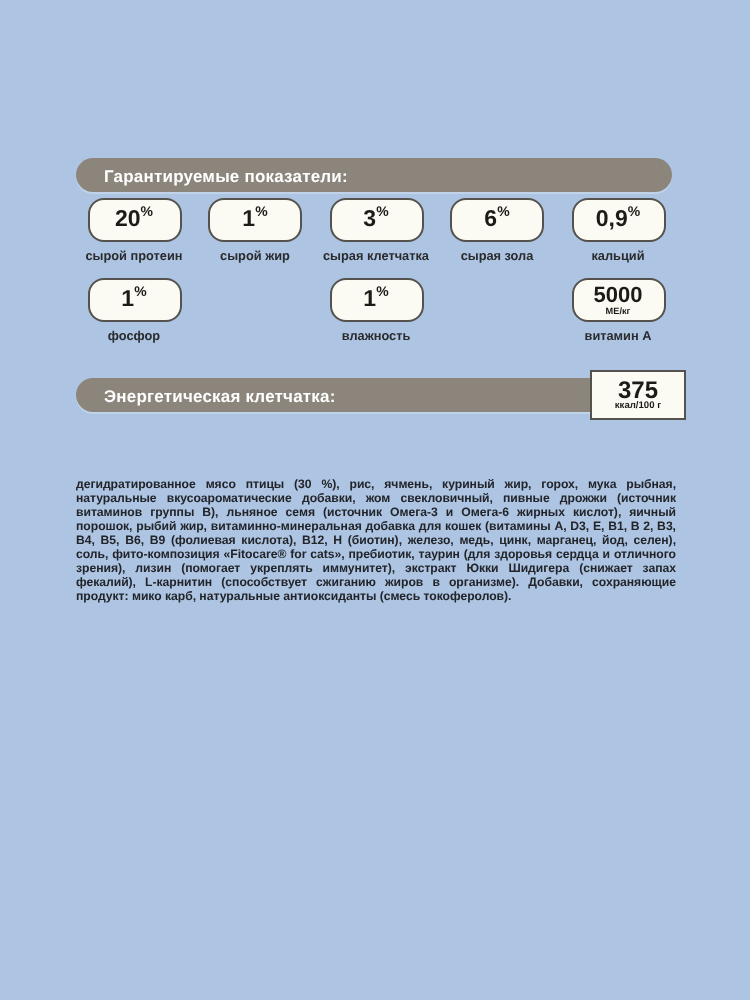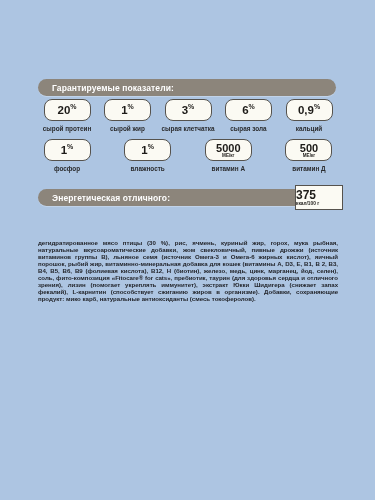--- a/index.html
+++ b/index.html
@@ -108,21 +108,21 @@
     position: absolute;
     left: 295px;
     top: 185px;
     width: 48px;
     height: 25px;
     background: #fbfaf3;
     border: 1.4px solid #55524d;
     border-radius: 0;
     display: flex;
     flex-direction: column;
-    align-items: flex-start;
+    align-items: center;
     justify-content: center;
     box-sizing: border-box;
   }
   #energy-badge .badge-value { font-size: 12px; line-height: 12px; }
   #energy-badge .badge-unit { font-size: 4.8px; }
 
   
   #ingredients-text {
     position: absolute;
     left: 38px;
@@ -201,33 +201,26 @@
     </div>
 
     <div class="nutrient">
       <div class="badge tall">
         <div class="badge-value">5000</div>
         <div class="badge-unit">МЕ/кг</div>
       </div>
       <div class="nutrient-label">витамин А</div>
     </div>
 
-    <div class="nutrient">
-      <div class="badge tall">
-        <div class="badge-value">500</div>
-        <div class="badge-unit">МЕ/кг</div>
-      </div>
-      <div class="nutrient-label">витамин Д</div>
-    </div>
 
 
   </div>
 
   <div class="bar" id="bar-energy">
-    <span class="bar-text">Энергетическая отличного:</span>
+    <span class="bar-text">Энергетическая клетчатка:</span>
   </div>
   <div id="energy-badge">
     <div class="badge-value">375</div>
     <div class="badge-unit">ккал/100 г</div>
   </div>
 
 
   <div id="ingredients-text">дегидратированное мясо птицы (30 %), рис, ячмень, куриный жир, горох, мука рыбная, натуральные вкусоароматические добавки, жом свекловичный, пивные дрожжи (источник витаминов группы В), льняное семя (источник Омега-3 и Омега-6 жирных кислот), яичный порошок, рыбий жир, витаминно-минеральная добавка для кошек (витамины А, D3, Е, В1, В 2, В3, В4, В5, В6, В9 (фолиевая кислота), В12, Н (биотин), железо, медь, цинк, марганец, йод, селен), соль, фито-композиция «Fitocare® for cats», пребиотик, таурин (для здоровья сердца и отличного зрения), лизин (помогает укреплять иммунитет), экстракт Юкки Шидигера (снижает запах фекалий), L-карнитин (способствует сжиганию жиров в организме). Добавки, сохраняющие продукт: мико карб, натуральные антиоксиданты (смесь токоферолов).</div>
 
 </div>

